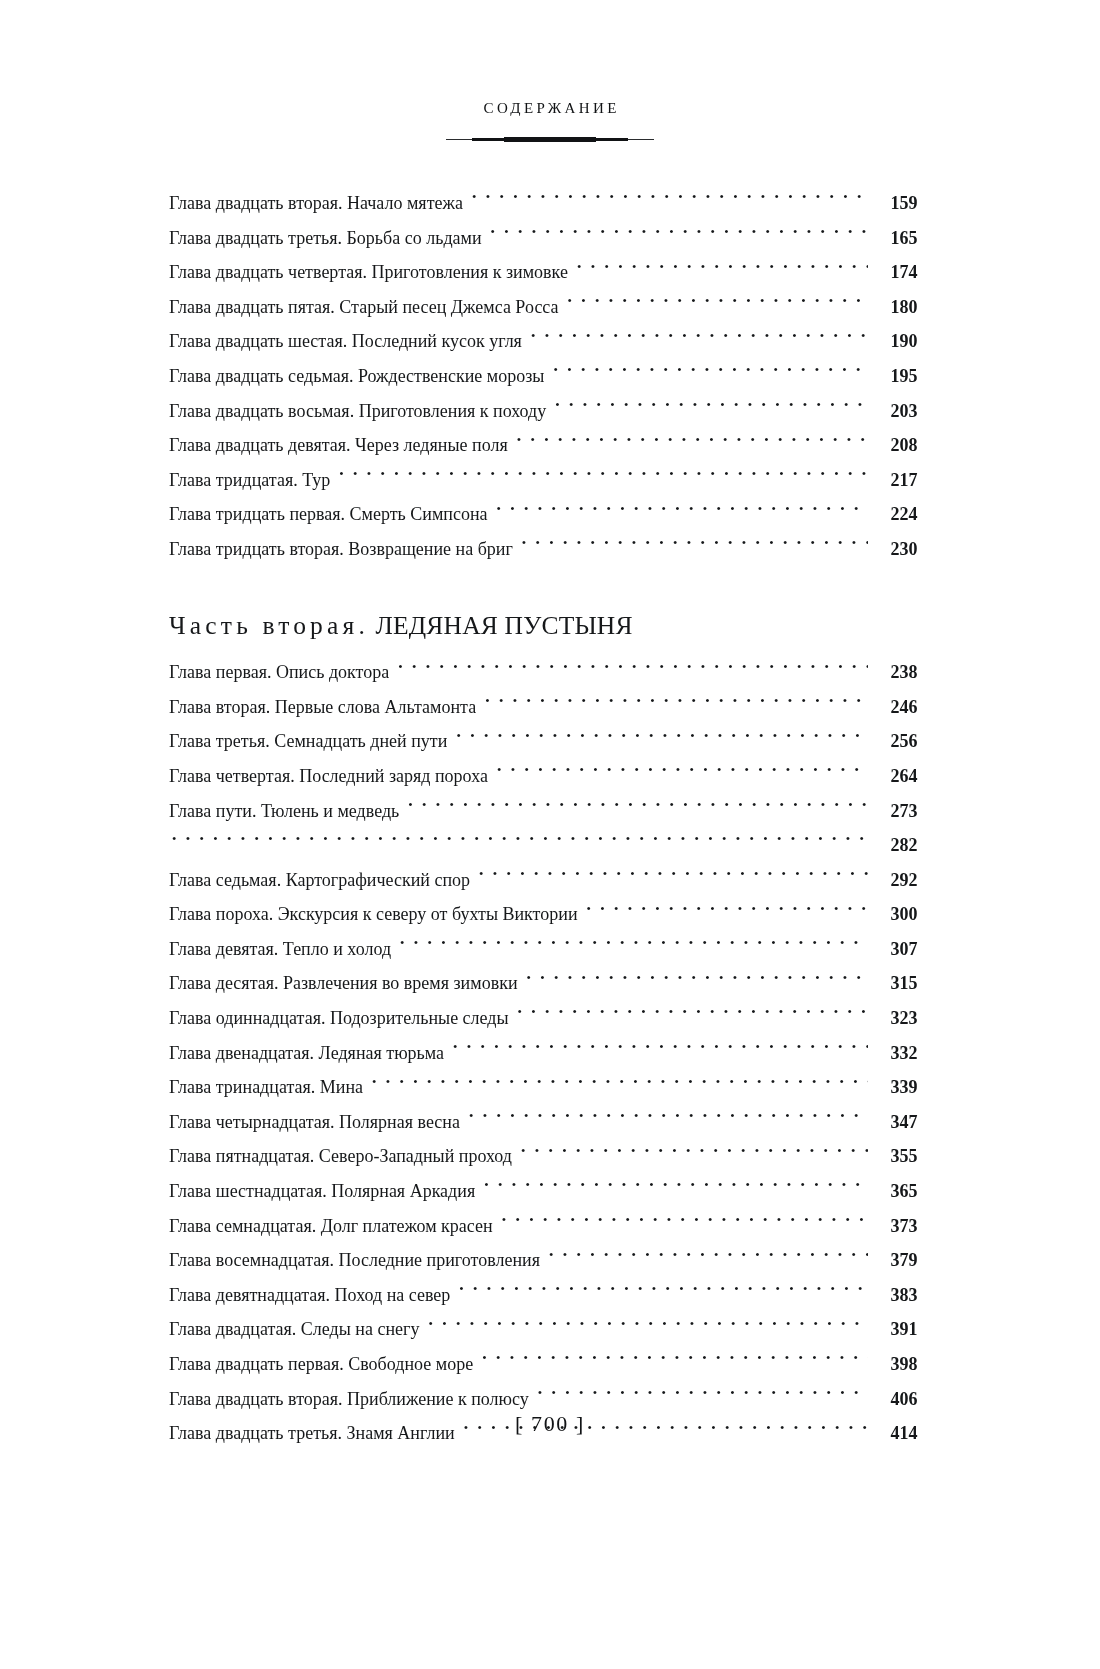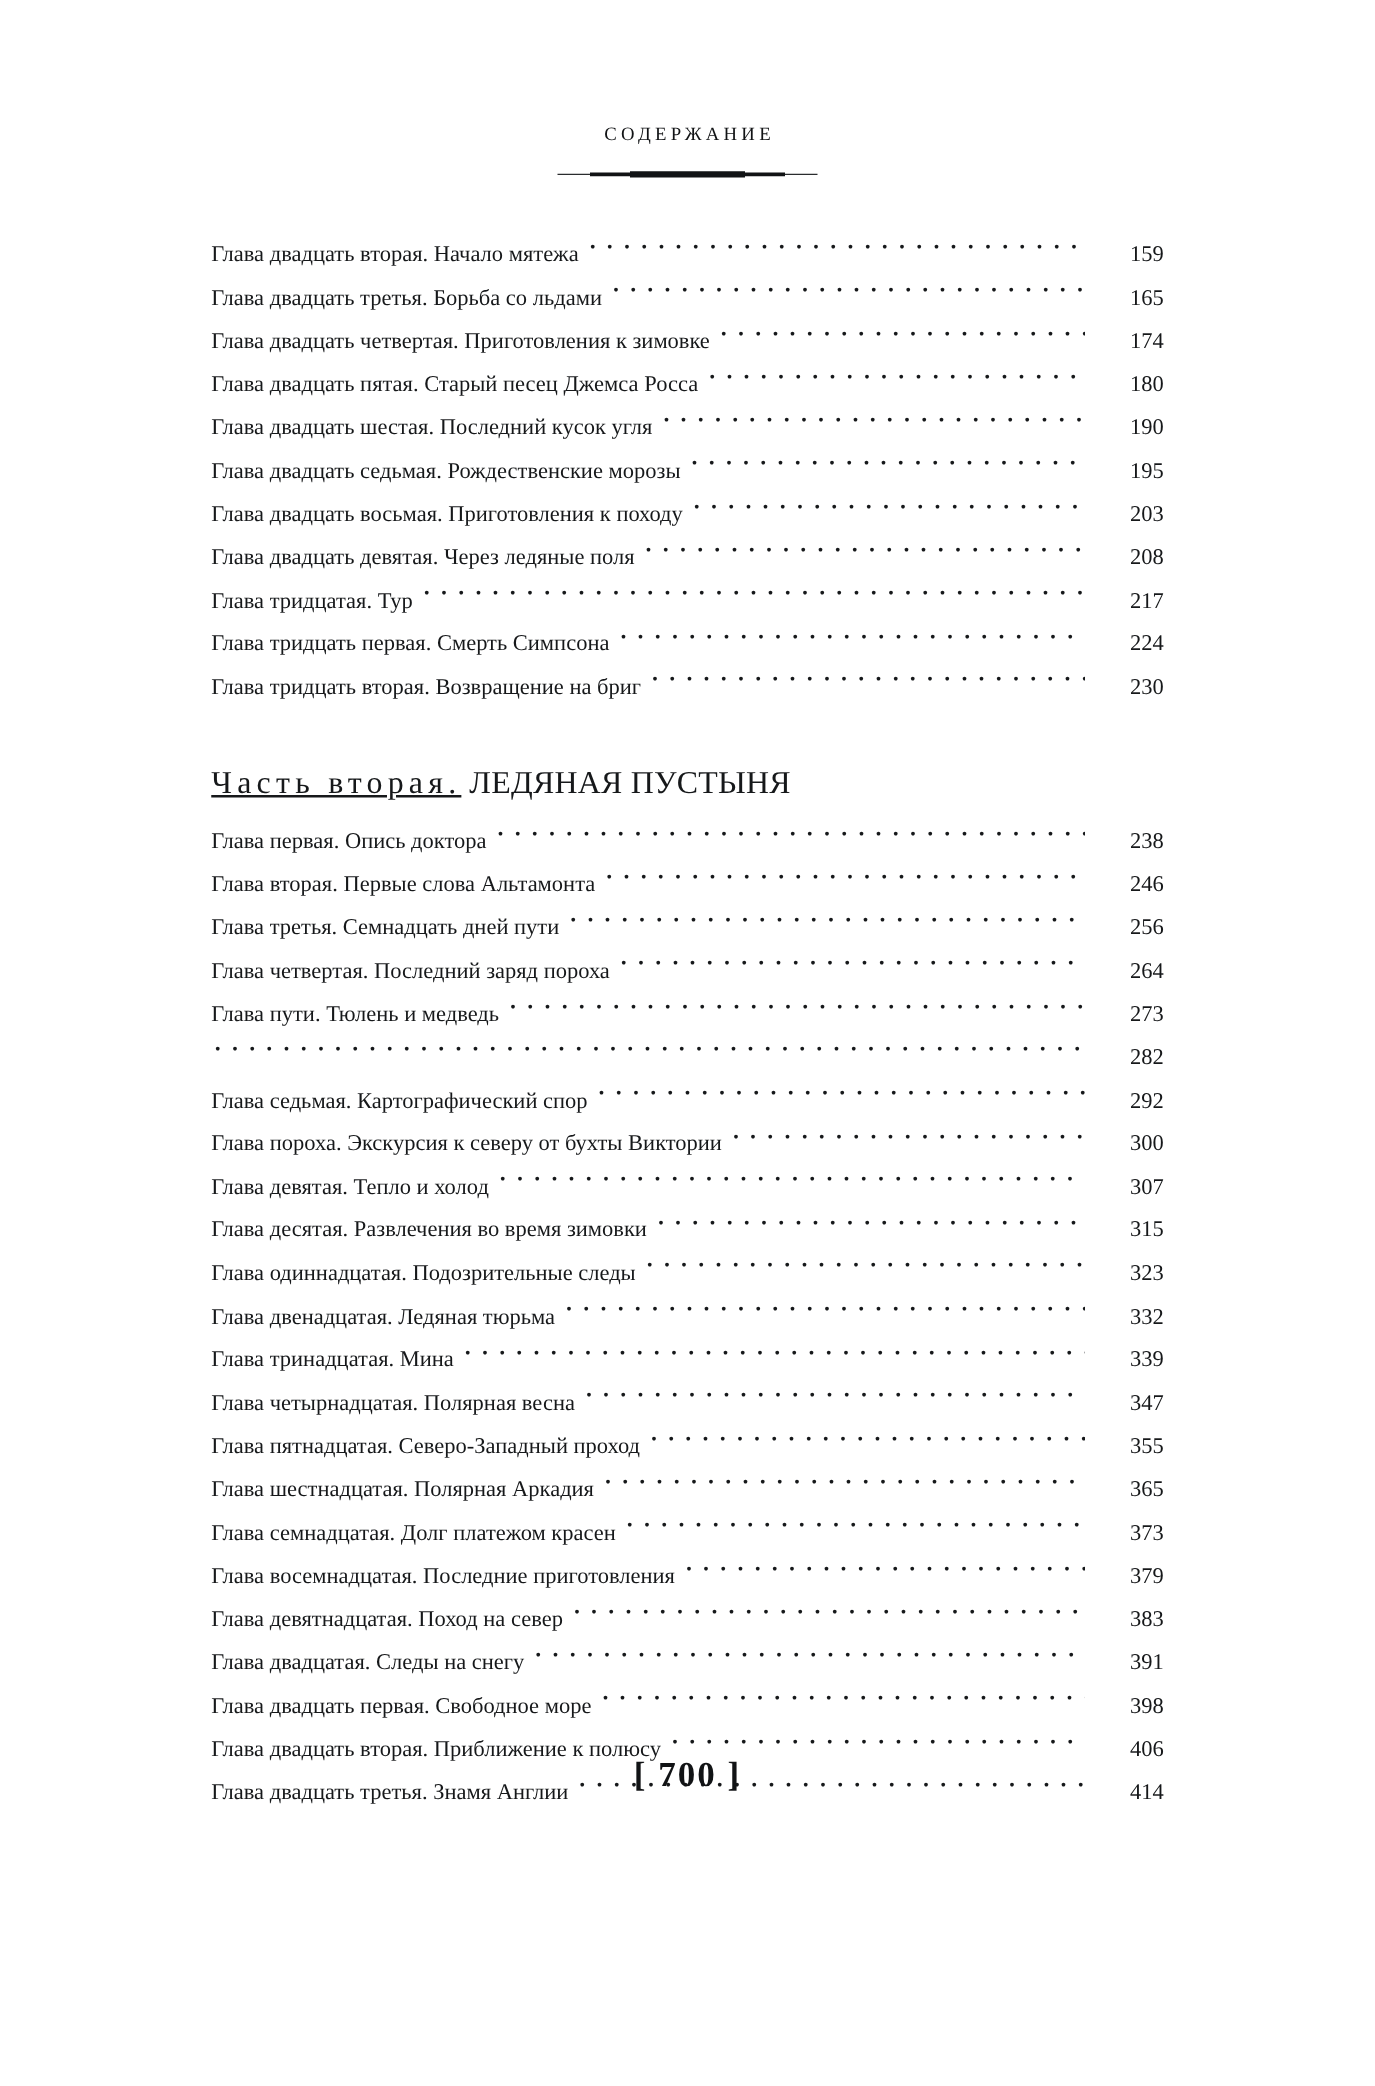--- a/index.html
+++ b/index.html
@@ -104,50 +104,50 @@
     left: 0;
     bottom: 0.04em;
     white-space: nowrap;
     letter-spacing: 0.5px;
     color: #16181a;
     font-size: 25.5px;
   }
   .toc-entry .pageno {
     flex: 0 0 auto;
     padding-left: 7px;
-    text-align: right;
+    text-align: center;
     min-width: 54px;
+    font-weight: bold;
   }
 
   
   .part-heading {
     font-size: 25.5px;
     line-height: 34.6px;
     margin-top: 42px;
     margin-bottom: 12px;
     white-space: nowrap;
     color: #16181a;
   }
   .part-heading .part-label {
     letter-spacing: 4.2px;
-    text-decoration: underline;
   }
   .part-heading .part-title {
     letter-spacing: 0.2px;
   }
 
   
   .folio {
     position: absolute;
     left: 0;
     right: 0;
     bottom: 232px;
     text-align: center;
-    font-size: 28px;
-    font-weight: bold;
+    font-size: 22px;
+    font-weight: normal;
     letter-spacing: 1.6px;
     color: #111315;
   }
 </style>
 </head>
 <body>
 
 <div class="page">
 
   <div class="running-head">СОДЕРЖАНИЕ</div>

